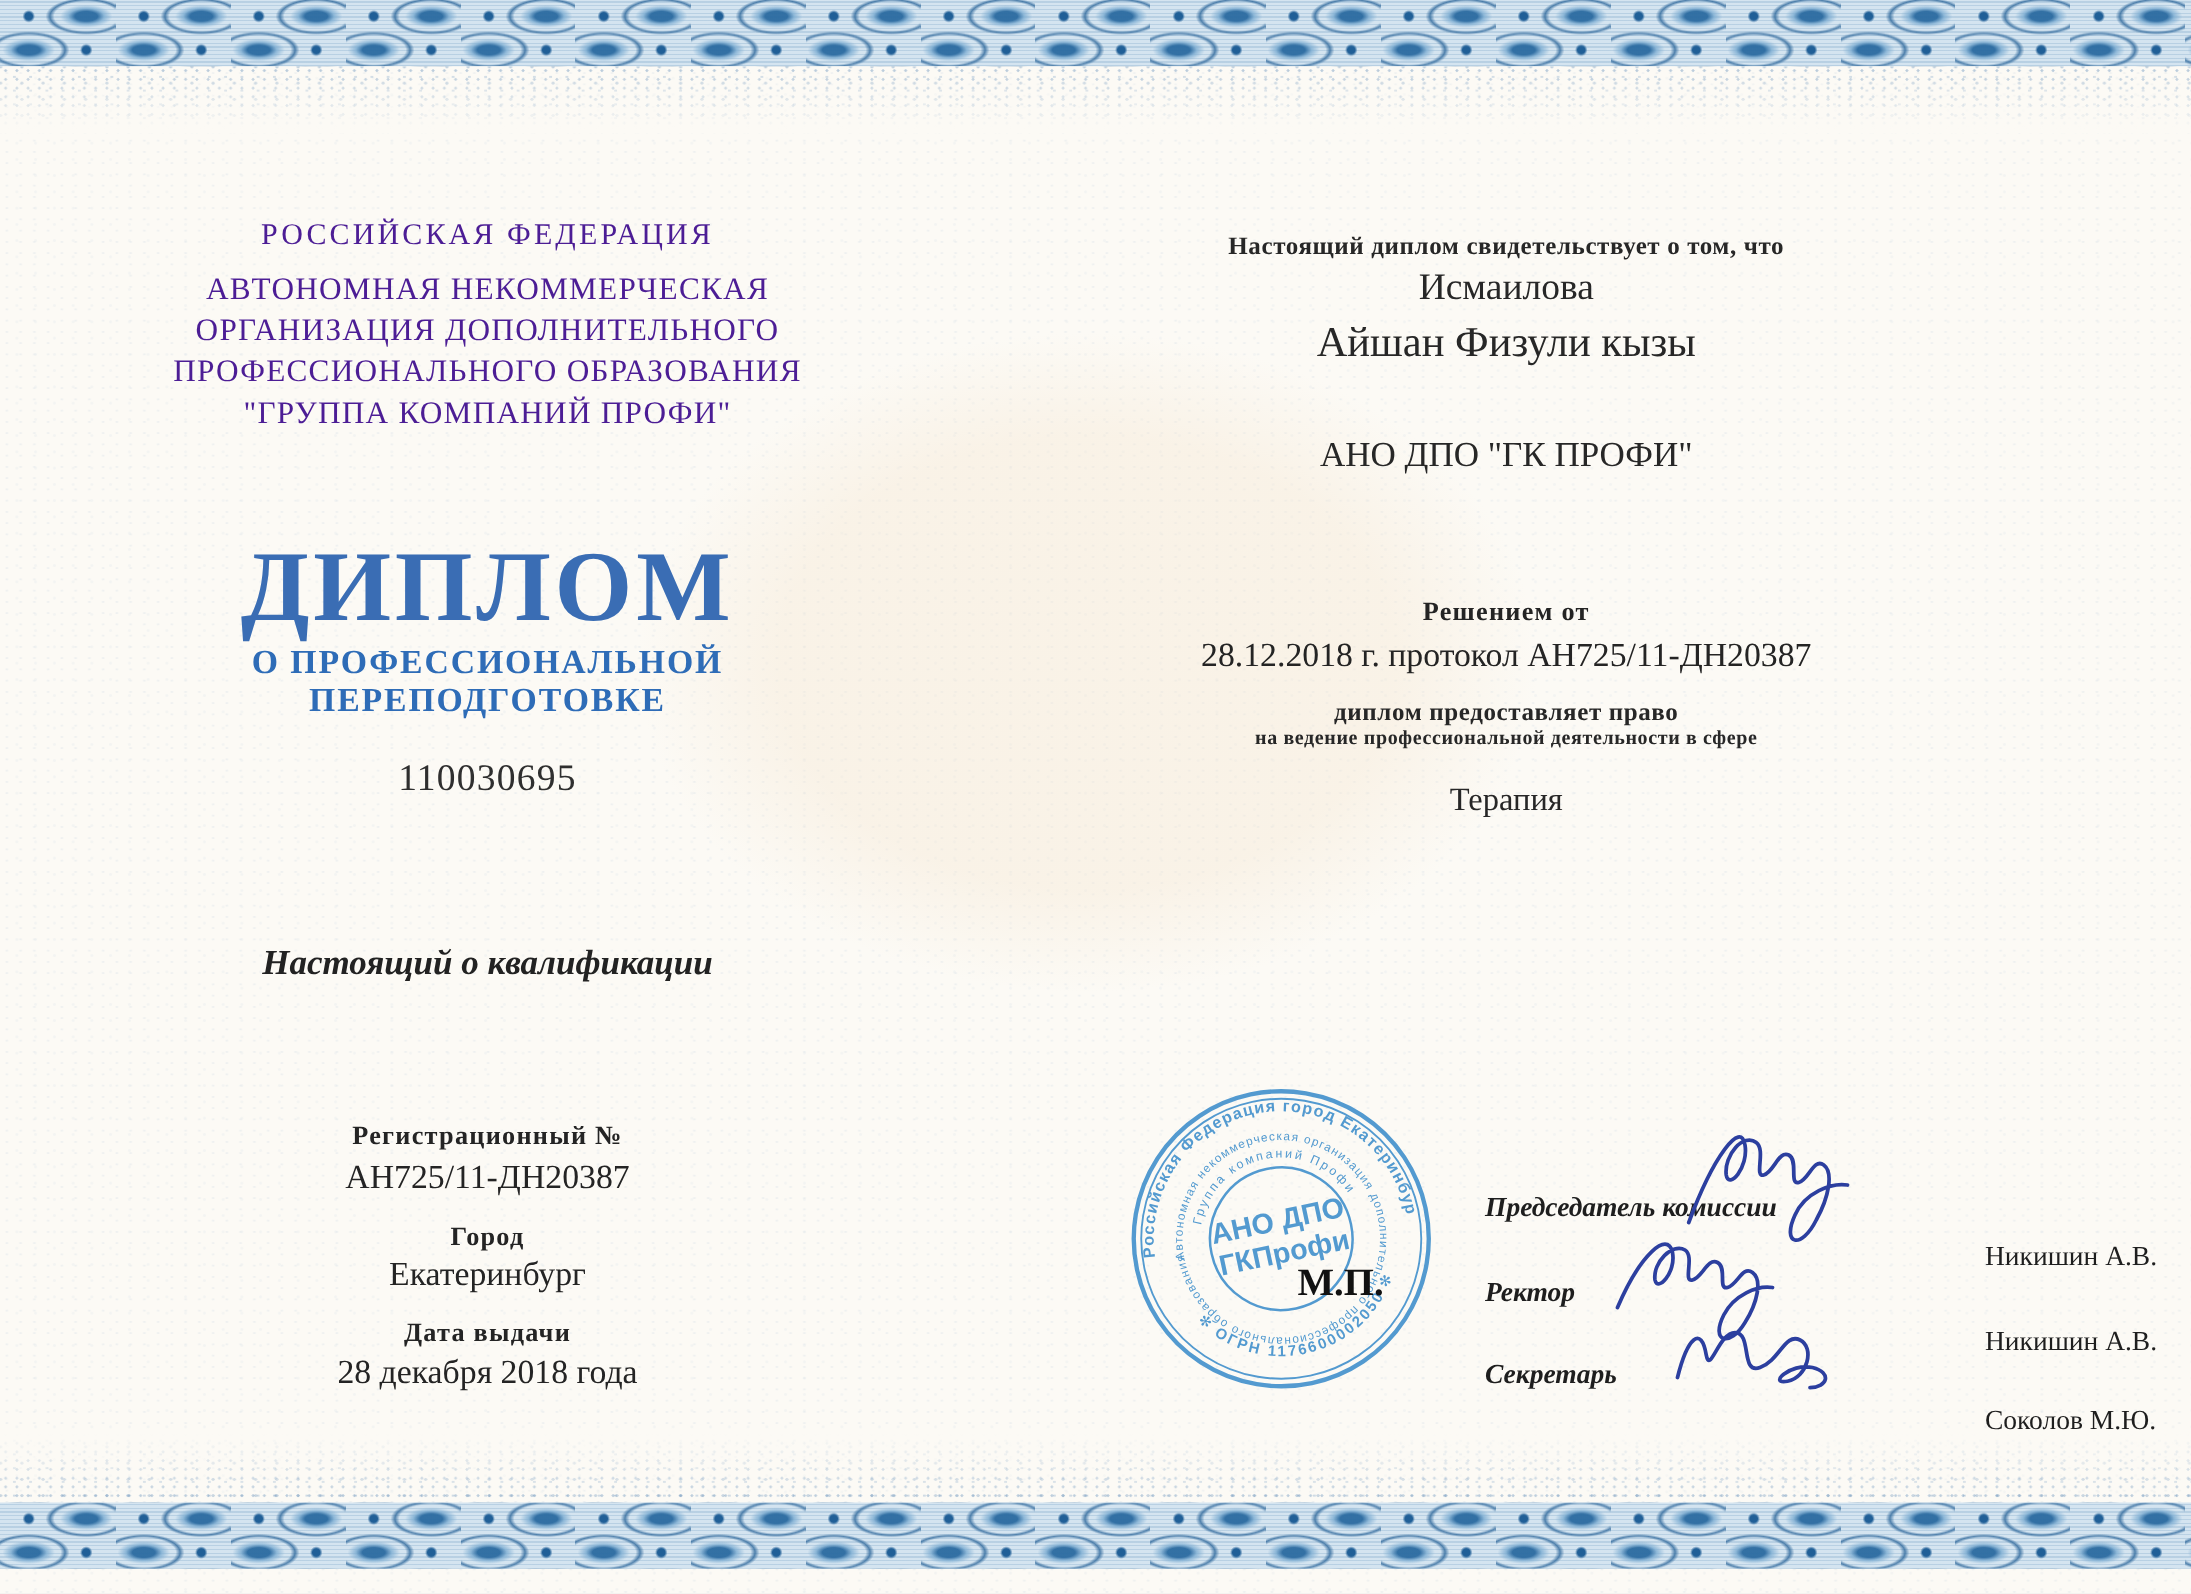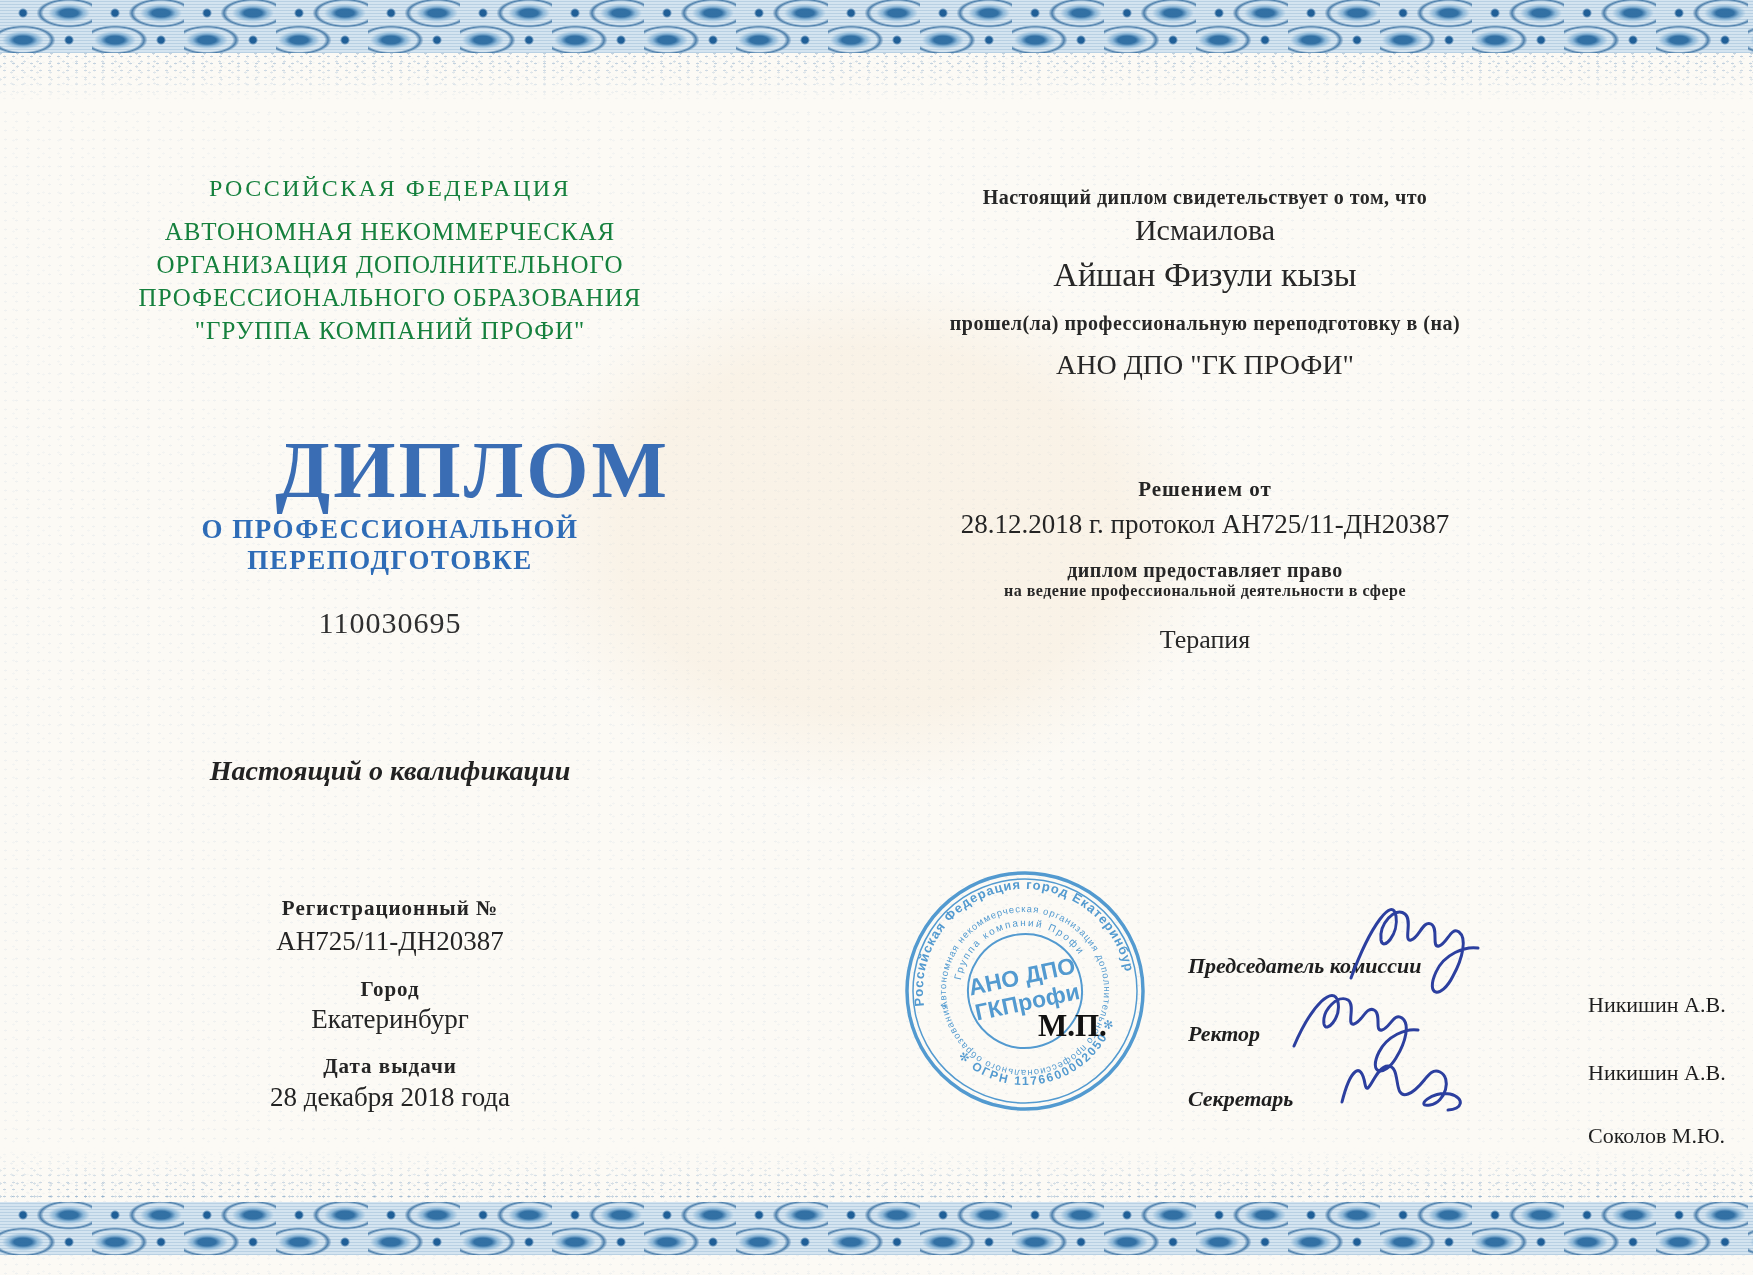--- a/index.html
+++ b/index.html
@@ -54,24 +54,24 @@
   .speckle.top{top:53px;height:54px;}
   .speckle.bottom{top:1144px;height:58px;}
   .speckle .fade{position:absolute;inset:0;}
   .speckle.top .fade{background:linear-gradient(to bottom, rgba(252,250,245,0) 0%, #fcfaf5 95%);}
   .speckle.bottom .fade{background:linear-gradient(to top, rgba(252,250,245,0) 0%, #fcfaf5 95%);}
 
   .abs{position:absolute;z-index:3;}
   .c{text-align:center;}
 
   
-  .issuer{left:110px;top:172px;width:560px;line-height:33px;font-size:25px;color:#15803d;}
+  .issuer{left:110px;top:172px;width:560px;line-height:33px;font-size:25px;color:#4c1d95;}
   .issuer .country{font-size:24px;letter-spacing:2.5px;margin-bottom:10px;}
   .issuer .org{letter-spacing:1px;}
-  .title-main{left:110px;top:425px;width:560px;font-size:80px;font-weight:bold;color:#3a6db4;letter-spacing:3px;text-align:right;}
+  .title-main{left:110px;top:425px;width:560px;font-size:80px;font-weight:bold;color:#3a6db4;letter-spacing:3px;}
   .title-sub{left:110px;top:514px;width:560px;font-size:27px;font-weight:bold;color:#2e6cb7;letter-spacing:1.5px;line-height:31px;}
   .title-number{left:110px;top:606px;width:560px;font-size:30px;color:#2f2f2f;letter-spacing:1px;}
   .qual-note{left:110px;top:755px;width:560px;font-size:28px;font-style:italic;font-weight:600;color:#222;}
   .lbl{font-size:21px;font-weight:bold;letter-spacing:1px;color:#242424;}
   .val{font-size:27px;color:#242424;}
   .reg-label{left:110px;top:896px;width:560px;}
   .reg-value{left:110px;top:926px;width:560px;}
   .city-label{left:110px;top:977px;width:560px;}
   .city-value{left:110px;top:1004px;width:560px;}
   .date-label{left:110px;top:1054px;width:560px;}
@@ -143,21 +143,20 @@
   <div class="abs c lbl reg-label">Регистрационный №</div>
   <div class="abs c val reg-value">АН725/11-ДН20387</div>
   <div class="abs c lbl city-label">Город</div>
   <div class="abs c val city-value">Екатеринбург</div>
   <div class="abs c lbl date-label">Дата выдачи</div>
   <div class="abs c val date-value">28 декабря 2018 года</div>
 
   <div class="abs c stmt-intro">Настоящий диплом свидетельствует о том, что</div>
   <div class="abs c stmt-surname">Исмаилова</div>
   <div class="abs c stmt-name">Айшан Физули кызы</div>
-  <div class="abs c stmt-completed">прошел(ла) профессиональную переподготовку в (на)</div>
   <div class="abs c stmt-institution">АНО ДПО "ГК ПРОФИ"</div>
   <div class="abs c lbl decision-label">Решением от</div>
   <div class="abs c val decision-value">28.12.2018 г. протокол АН725/11-ДН20387</div>
   <div class="abs c right-line1">диплом предоставляет право</div>
   <div class="abs c right-line2">на ведение профессиональной деятельности в сфере</div>
   <div class="abs c field">Терапия</div>
 
   <svg class="abs stamp" viewBox="0 0 262 262">
     <defs>
       <path id="arcOuterTop" d="M 29 131 A 102 102 0 0 1 233 131"></path>

